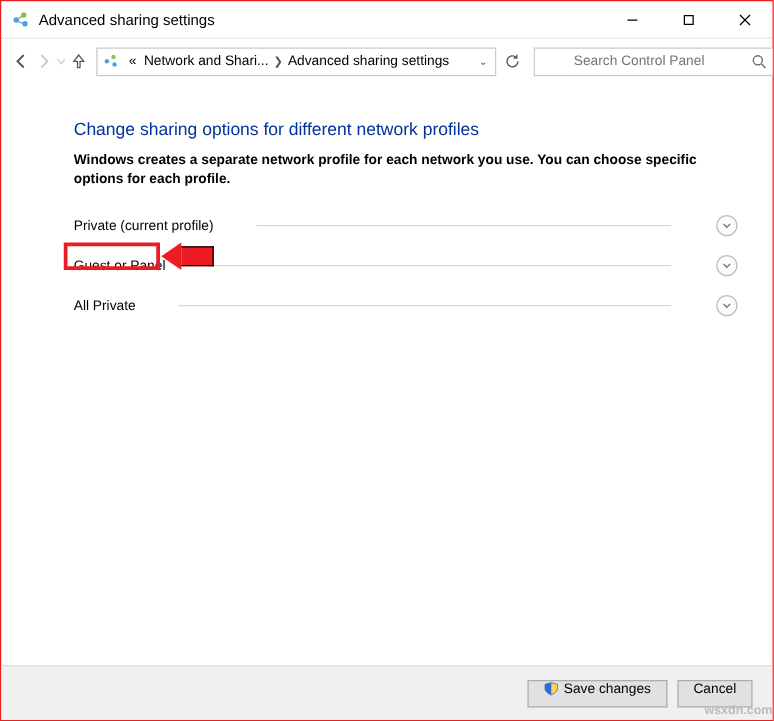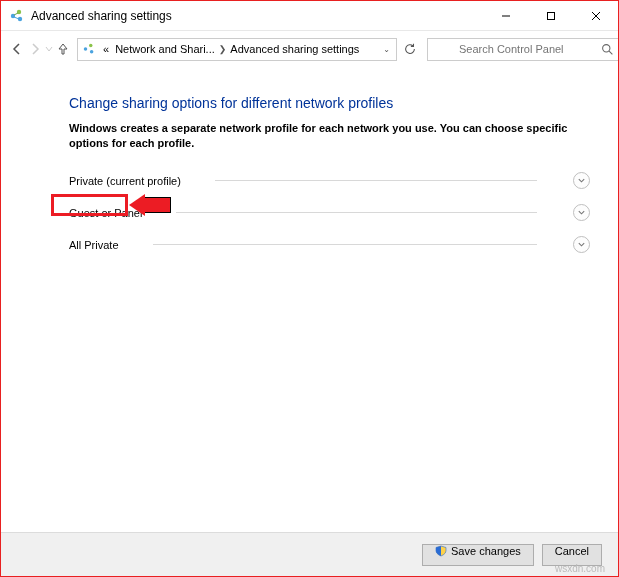--- a/index.html
+++ b/index.html
@@ -20,41 +20,41 @@
 .crumbbox .cicon { width: 18px; height: 18px; display: flex; align-items: center; justify-content: center; margin-right: 2px; }
 .crumb { font-size: 11px; color: #000; padding: 0 3px; white-space: nowrap; cursor: default; }
 .csep { font-size: 9px; color: #555; padding: 0 1px; }
 .crumbdrop { margin-left: auto; font-size: 8px; color: #555; padding: 0 4px; }
 .refresh { width: 22px; height: 22px; display: flex; align-items: center; justify-content: center; color: #555; margin-left: 4px; }
 .searchbox { flex: 1; height: 23px; border: 1px solid #ccc; margin-left: 8px; display: flex; align-items: center; padding: 0 6px; background: #fff; }
 .searchbox input { border: none; outline: none; flex: 1; font-size: 11px; color: #888; background: transparent; margin-left: 25px; }
 .searchbox .sicon { color: #555; font-size: 12px; }
 
 
-.content { padding: 28px 28px 0 58px; margin-left: 10px; }
+.content { padding: 28px 28px 0 58px; }
 .heading { color: #003399; font-size: 14px; font-weight: 400; margin-bottom: 10px; }
 .subtext { font-size: 11px; color: #000; line-height: 1.4; margin-bottom: 16px; max-width: 520px; font-weight: bold; }
 
 .section { display: flex; align-items: center; height: 26px; margin-bottom: 6px; cursor: default; gap: 28px; }
 .section .label { font-size: 11px; color: #000; white-space: nowrap; }
 .section .rule { flex: 1; border-bottom: 1px solid #d8d8d8; margin: 0 8px 0 6px; height: 1px; }
 .section .chev { width: 17px; height: 17px; border: 1px solid #bfbfbf; border-radius: 50%; display: flex; align-items: center; justify-content: center; color: #555; font-size: 9px; background: #fdfdfd; }
 
 
 .hl { position: absolute; border: 3px solid #ec1c24; pointer-events: none; }
 .arrow { position: absolute; display: flex; align-items: center; pointer-events: none; }
 .arrow .head { width: 0; height: 0; border-top: 11px solid transparent; border-bottom: 11px solid transparent; border-right: 16px solid #ec1c24; }
 .arrow .body { width: 26px; height: 16px; background: #ec1c24; border: 1px solid #000; border-left: none; }
 
 
 .footer { position: absolute; bottom: 0; left: 0; right: 0; height: 44px; background: #f0f0f0; border-top: 1px solid #dcdcdc; display: flex; align-items: center; justify-content: flex-end; padding-right: 16px; gap: 8px; }
 .btn { height: 22px; padding: 0 12px; border: 1px solid #adadad; background: #e1e1e1; font-size: 11px; display: flex; align-items: flex-start; gap: 4px; cursor: default; }
 .shield { width: 12px; height: 12px; display: inline-block; }
 
-.watermark { position: absolute; bottom: 2px; right: 13px; font-size: 10px; color: #bbb; }
+.watermark { position: absolute; bottom: 2px; right: 0; font-size: 10px; color: #bbb; font-weight: bold; }
 
 svg { display: block; }
 </style>
 </head>
 <body>
 
 <div class="titlebar">
   <span class="icon">
     <svg width="16" height="16" viewBox="0 0 16 16">
         <circle cx="4" cy="8" r="2.2" fill="#4aa3df"></circle>

